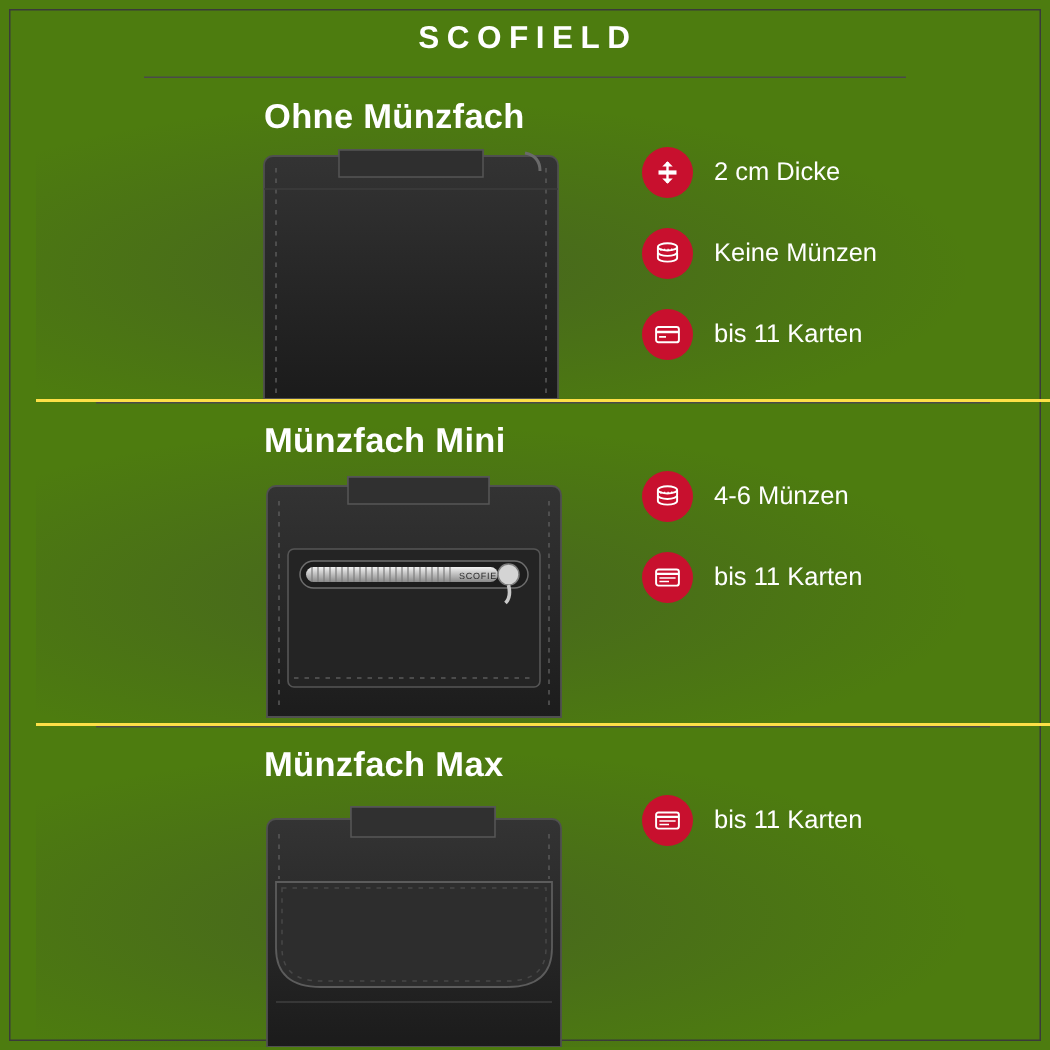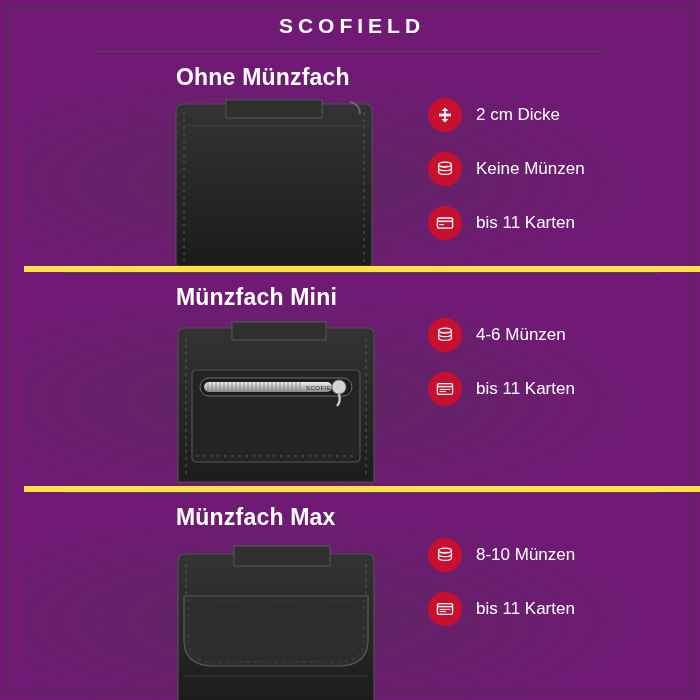--- a/index.html
+++ b/index.html
@@ -11,21 +11,21 @@
     width: 700px;
     height: 700px;
     font-family: "Liberation Sans", sans-serif;
     color: #ffffff;
     overflow: hidden;
   }
   .page {
     position: relative;
     width: 700px;
     height: 700px;
-    background: #701a75;
+    background: #4d7c0f;
     box-sizing: border-box;
   }
   
   .frame {
     position: absolute;
     left: 6px;
     top: 6px;
     right: 6px;
     bottom: 6px;
     border: 1px solid #3a3a3a;
@@ -58,21 +58,21 @@
   }
 
   
   .section {
     position: relative;
     height: 214px;
     overflow: hidden;
     margin-left: 24px;
   }
   .section + .section {
-    border-top: 6px solid #fde047;
+    border-top: 2px solid #fde047;
   }
   .sec-divider {
     position: absolute;
     left: 40px;
     right: 40px;
     top: 0;
     height: 1px;
     background: #4a4a4a;
   }
   .sec-title {
@@ -320,31 +320,20 @@
         <path d="M32 28 V58" stroke="#5a5a5a" stroke-width="1" stroke-dasharray="3 4" fill="none"></path>
         <path d="M212 28 V58" stroke="#5a5a5a" stroke-width="1" stroke-dasharray="3 4" fill="none"></path>
         <path d="M30 140 H214" stroke="#3f3f3f" stroke-width="1"></path>
       </svg>
     </div>
 
     <div class="features">
       <div class="feature">
         <span class="badge">
           <svg width="20" height="20" viewBox="0 0 20 20">
-            <ellipse cx="10" cy="5.6" rx="6.4" ry="2.4" fill="none" stroke="#fff" stroke-width="1.3"></ellipse>
-            <path d="M3.6 5.6 V9.2 a6.4 2.4 0 0 0 12.8 0 V5.6" fill="none" stroke="#fff" stroke-width="1.3"></path>
-            <path d="M3.6 9.5 V13 a6.4 2.4 0 0 0 12.8 0 V9.5" fill="none" stroke="#fff" stroke-width="1.3"></path>
-            <path d="M5.6 6.6 V8.2 M8 6.8 V8.4 M10.4 6.8 V8.4 M12.8 6.6 V8.2" stroke="#fff" stroke-width="0.9"></path>
-          </svg>
-        </span>
-        <span class="feature-label">8-10 Münzen</span>
-      </div>
-      <div class="feature">
-        <span class="badge">
-          <svg width="20" height="20" viewBox="0 0 20 20">
             <rect x="2.4" y="4.6" width="15.2" height="10.8" rx="1.6" fill="none" stroke="#fff" stroke-width="1.3"></rect>
             <path d="M2.4 7.6 H17.6" stroke="#fff" stroke-width="1.4"></path>
             <path d="M4.6 10.4 H15.4 M4.6 12.6 H11" stroke="#fff" stroke-width="1"></path>
           </svg>
         </span>
         <span class="feature-label">bis 11 Karten</span>
       </div>
     </div>
   </div>
 </div>

